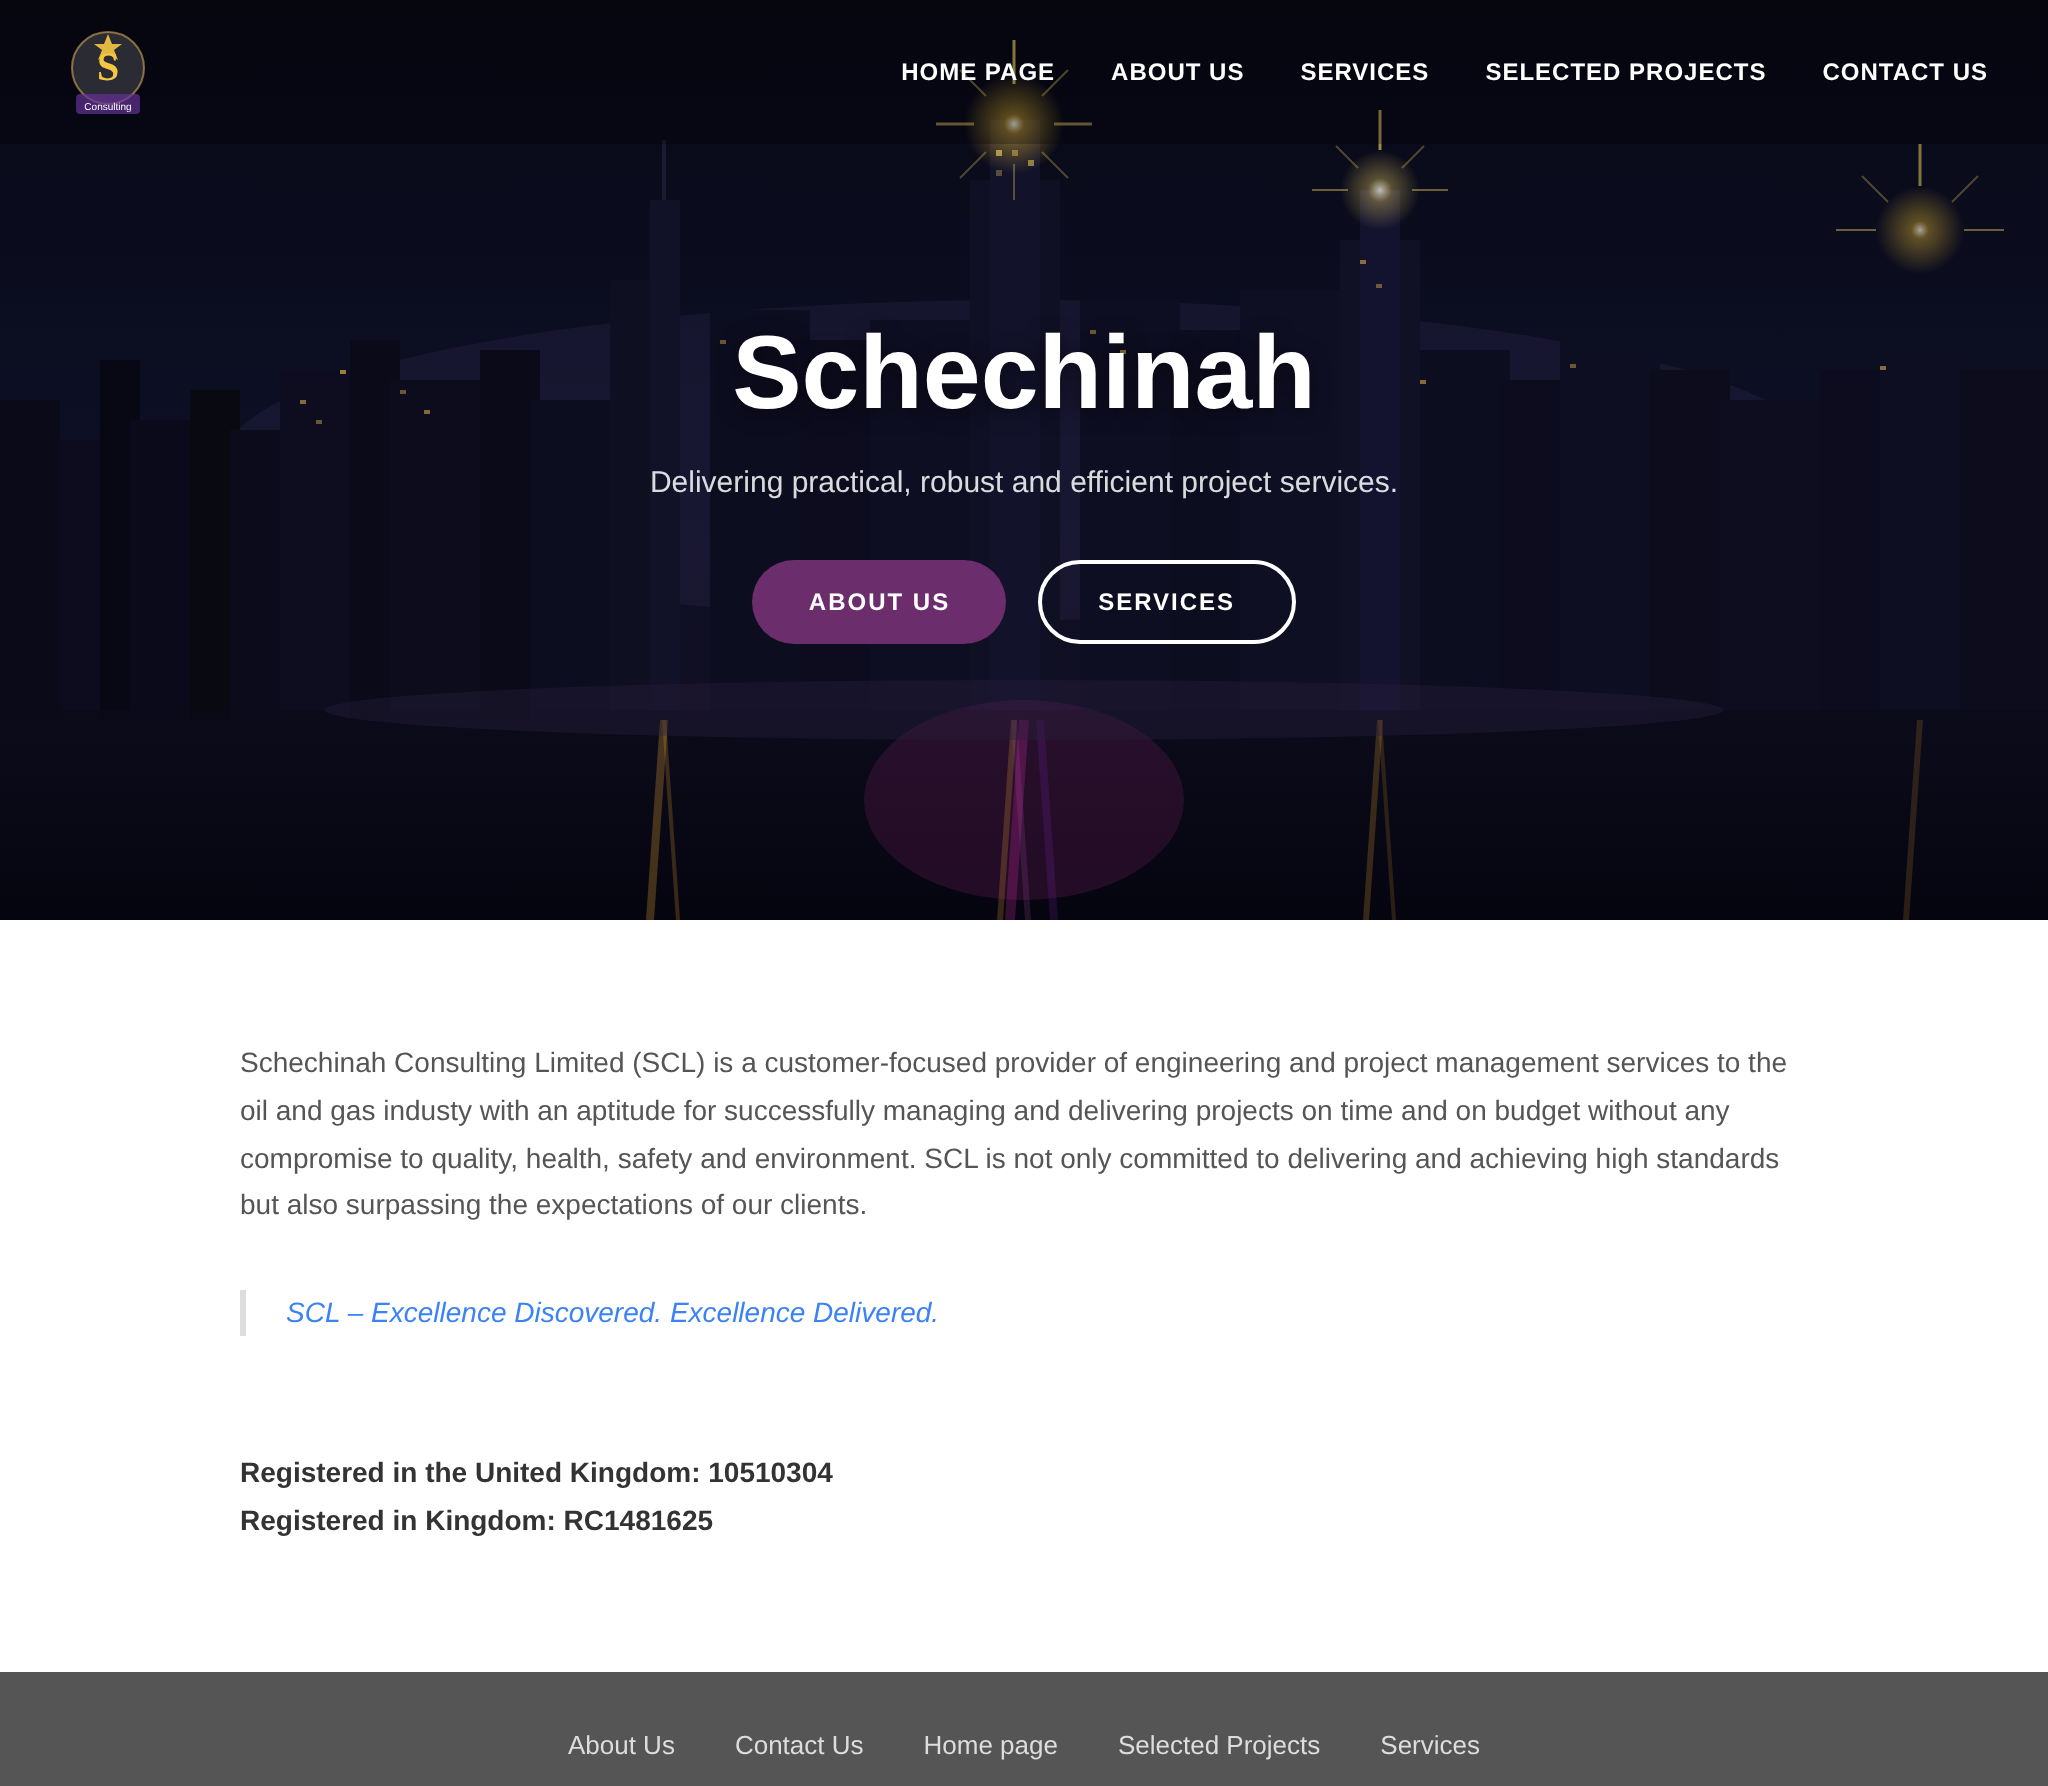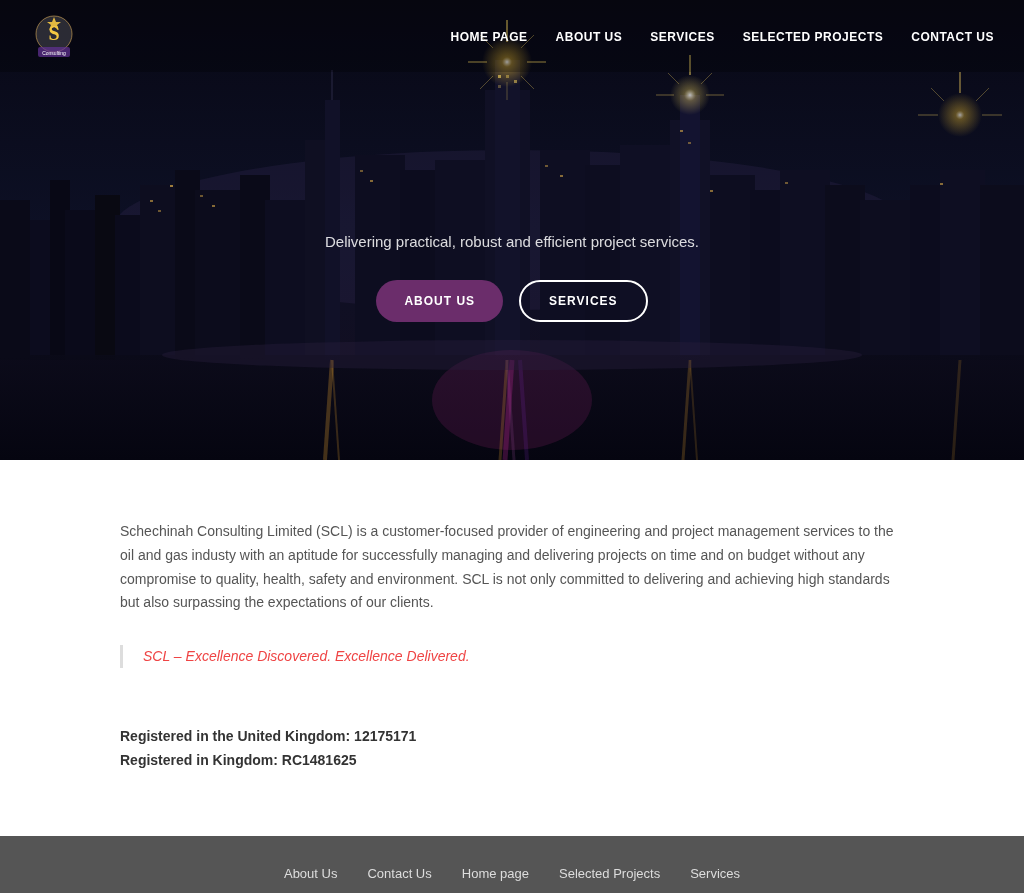--- a/index.html
+++ b/index.html
@@ -130,21 +130,21 @@
       margin-bottom: 30px;
     }
     .quote-block {
       border-left: 3px solid #ddd;
       padding-left: 20px;
       margin: 30px 0 50px 0;
     }
     .quote-text {
       font-size: 14px;
       font-style: italic;
-      color: #ef4444;
+      color: #3b82f6;
       line-height: 1.6;
     }
     .registration-info {
       margin-top: 60px;
     }
     .reg-line {
       font-size: 14px;
       font-weight: 700;
       color: #333;
       margin-bottom: 8px;
@@ -351,39 +351,39 @@
 
       <line x1="512" y1="360" x2="505" y2="460" stroke="rgba(255,50,200,0.2)" stroke-width="5"></line>
       <line x1="520" y1="360" x2="527" y2="460" stroke="rgba(150,50,220,0.15)" stroke-width="4"></line>
 
       <ellipse cx="512" cy="355" rx="350" ry="15" fill="rgba(40,30,60,0.4)"></ellipse>
     </svg>
   </div>
 
   <div class="hero-content">
     <h1 class="hero-title">
-      <br>
+      <span>Schechinah</span><br>
     </h1>
     <p class="hero-subtitle">Delivering practical, robust and efficient project services.</p>
     <div class="hero-buttons">
       <button class="btn-about">ABOUT US</button>
       <button class="btn-services">SERVICES</button>
     </div>
   </div>
 </section>
 
 <section class="main-content">
   <p class="main-description">Schechinah Consulting Limited (SCL) is a customer-focused provider of engineering and project management services to the oil and gas industy with an aptitude for successfully managing and delivering projects on time and on budget without any compromise to quality, health, safety and environment. SCL is not only committed to delivering and achieving high standards but also surpassing the expectations of our clients.</p>
 
   <div class="quote-block">
     <p class="quote-text">SCL – Excellence Discovered.  Excellence Delivered.</p>
   </div>
 
   <div class="registration-info">
-    <p class="reg-line">Registered in the United Kingdom: 12175171</p>
+    <p class="reg-line">Registered in the United Kingdom: 10510304</p>
     <p class="reg-line">Registered in Kingdom: RC1481625</p>
   </div>
 </section>
 
 <footer class="footer">
   <ul class="footer-links">
     <li>
       <a>About Us</a>
     </li>
     <li>

